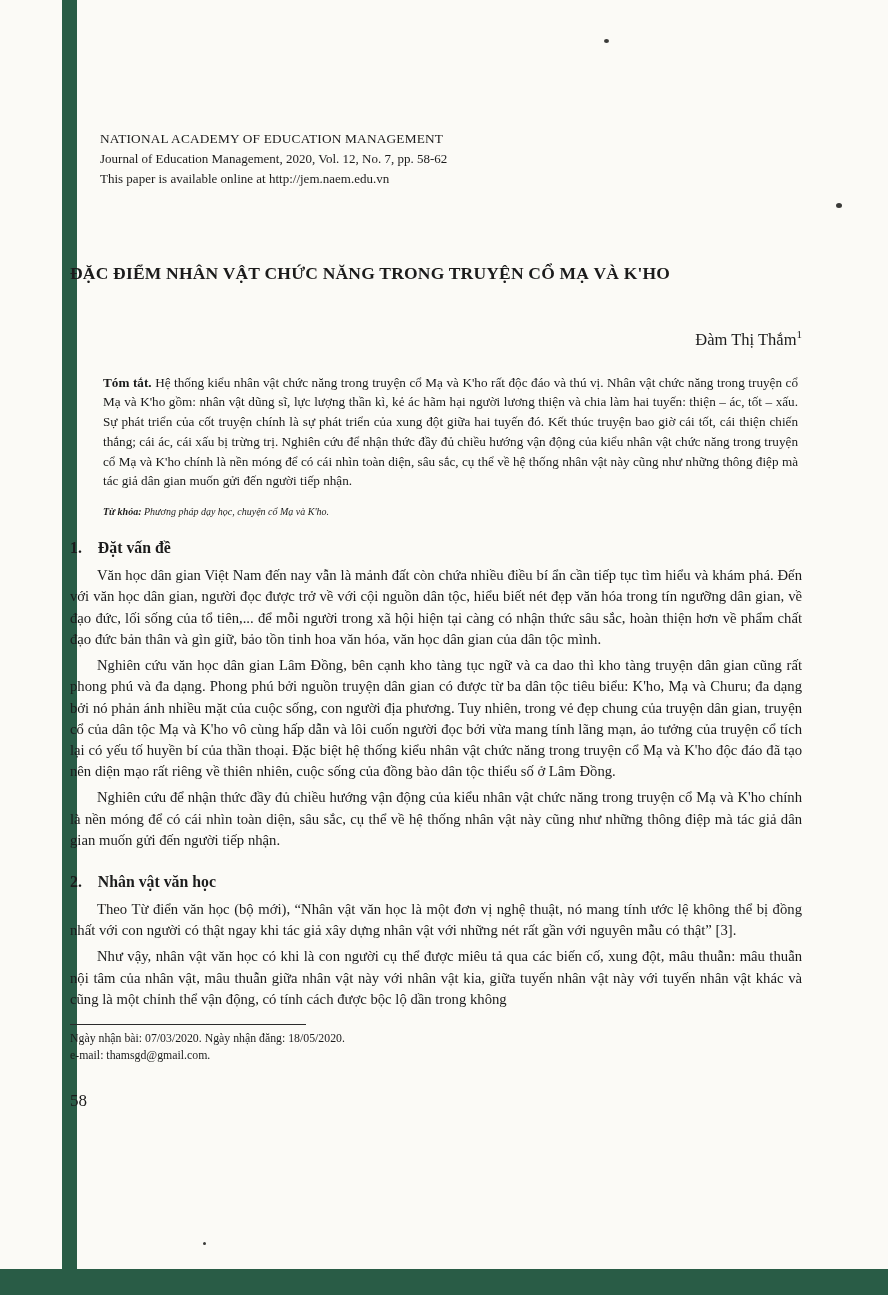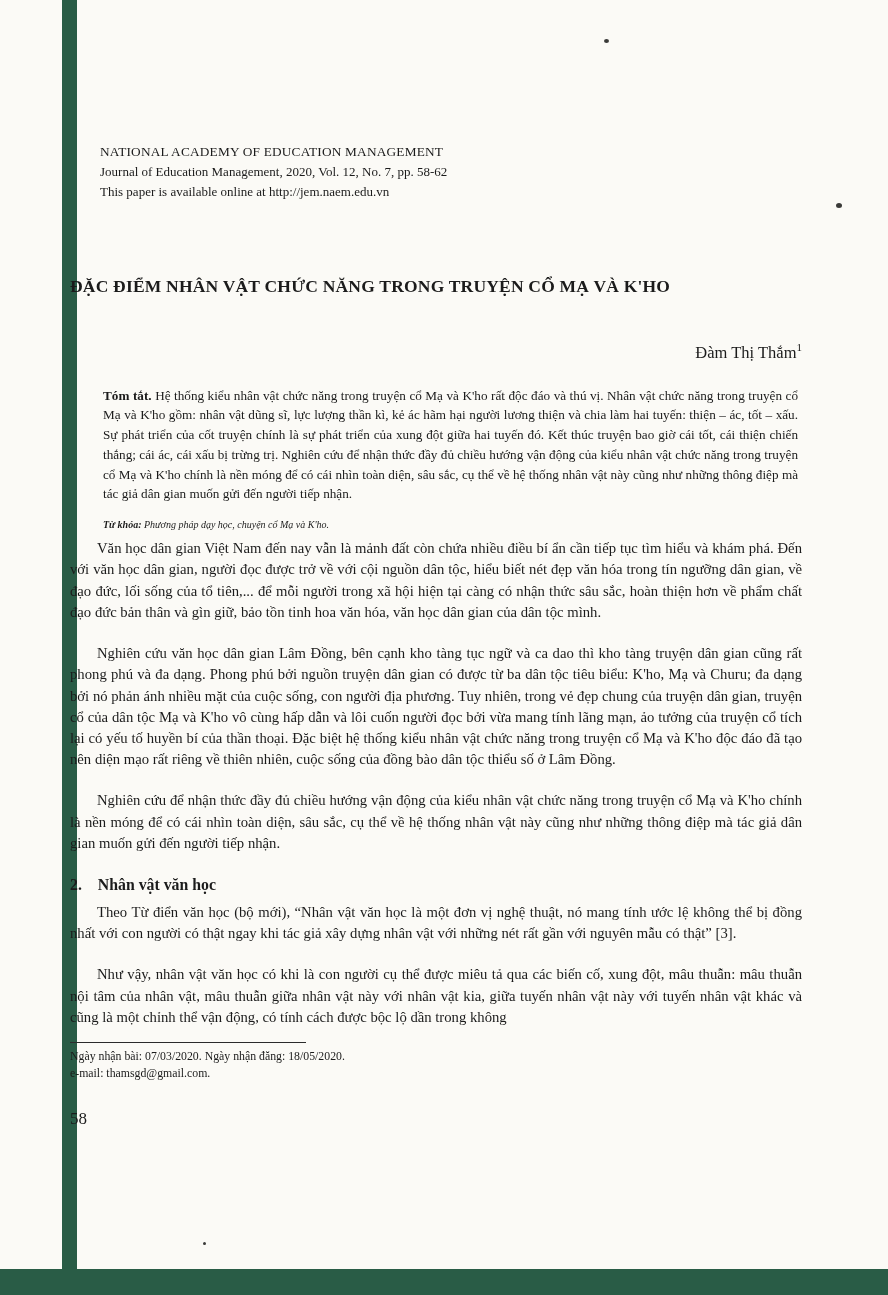--- a/index.html
+++ b/index.html
@@ -24,21 +24,21 @@
     position: absolute; left: 0; bottom: 0;
     width: 888px; height: 26px;
     background: #295c46;
   }
   .speck { position: absolute; background: #3a3a38; border-radius: 50%; }
   .speck.s1 { left: 604px; top: 39px; width: 5px; height: 4px; }
   .speck.s2 { left: 836px; top: 203px; width: 6px; height: 5px; }
   .speck.s3 { left: 203px; top: 1242px; width: 3px; height: 3px; }
 
   .content {
-    position: absolute; left: 70px; top: 13px;
+    position: absolute; left: 70px; top: 0;
     width: 732px;
   }
   .journal-header {
     padding-top: 129px; padding-left: 30px;
     font-size: 13px; line-height: 20px;
   }
   .jh-org { font-size: 13.3px; letter-spacing: 0.2px; }
 
   h1.paper-title {
     margin-top: 74px;
@@ -66,21 +66,21 @@
   .keywords i { font-style: italic; }
   .keywords b { font-weight: bold; }
 
   h2.section-heading {
     margin-top: 22px;
     font-size: 15.8px; font-weight: bold;
   }
   h2.section-heading .sec-num { margin-right: 16px; }
 
   p.body-para {
-    margin-top: 20px;
+    margin-top: 5px;
     font-size: 14.7px; line-height: 21.2px;
     text-align: justify;
     text-indent: 27px;
   }
   p.body-para.first { margin-top: 8px; }
 
   .footnote-block {
     margin-top: 14px;
     width: 420px;
   }
@@ -118,20 +118,21 @@
     </div>
 
     <h1 class="paper-title">ĐẶC ĐIỂM NHÂN VẬT CHỨC NĂNG TRONG TRUYỆN CỔ MẠ VÀ K'HO</h1>
 
     <div class="author-line"><span>Đàm Thị Thắm</span><sup>1</sup></div>
 
     <p class="abstract"><b>Tóm tắt.</b> <span>Hệ thống kiểu nhân vật chức năng trong truyện cổ Mạ và K'ho rất độc đáo và thú vị. Nhân vật chức năng trong truyện cổ Mạ và K'ho gồm: nhân vật dũng sĩ, lực lượng thần kì, kẻ ác hãm hại người lương thiện và chia làm hai tuyến: thiện – ác, tốt – xấu. Sự phát triển của cốt truyện chính là sự phát triển của xung đột giữa hai tuyến đó. Kết thúc truyện bao giờ cái tốt, cái thiện chiến thắng; cái ác, cái xấu bị trừng trị. Nghiên cứu để nhận thức đầy đủ chiều hướng vận động của kiểu nhân vật chức năng trong truyện cổ Mạ và K'ho chính là nền móng để có cái nhìn toàn diện, sâu sắc, cụ thể về hệ thống nhân vật này cũng như những thông điệp mà tác giả dân gian muốn gửi đến người tiếp nhận.</span></p>
 
     <p class="keywords"><b><i>Từ khóa:</i></b> <i>Phương pháp dạy học, chuyện cổ Mạ và K'ho.</i></p>
 
+    <h2 class="section-heading"><span class="sec-num">1.</span><span class="sec-title">Đặt vấn đề</span></h2>
 
     <p class="body-para first">Văn học dân gian Việt Nam đến nay vẫn là mảnh đất còn chứa nhiều điều bí ẩn cần tiếp tục tìm hiểu và khám phá. Đến với văn học dân gian, người đọc được trở về với cội nguồn dân tộc, hiểu biết nét đẹp văn hóa trong tín ngưỡng dân gian, về đạo đức, lối sống của tổ tiên,... để mỗi người trong xã hội hiện tại càng có nhận thức sâu sắc, hoàn thiện hơn về phẩm chất đạo đức bản thân và gìn giữ, bảo tồn tinh hoa văn hóa, văn học dân gian của dân tộc mình.</p>
     <p class="body-para">Nghiên cứu văn học dân gian Lâm Đồng, bên cạnh kho tàng tục ngữ và ca dao thì kho tàng truyện dân gian cũng rất phong phú và đa dạng. Phong phú bởi nguồn truyện dân gian có được từ ba dân tộc tiêu biểu: K'ho, Mạ và Churu; đa dạng bởi nó phản ánh nhiều mặt của cuộc sống, con người địa phương. Tuy nhiên, trong vẻ đẹp chung của truyện dân gian, truyện cổ của dân tộc Mạ và K'ho vô cùng hấp dẫn và lôi cuốn người đọc bởi vừa mang tính lãng mạn, ảo tưởng của truyện cổ tích lại có yếu tố huyền bí của thần thoại. Đặc biệt hệ thống kiểu nhân vật chức năng trong truyện cổ Mạ và K'ho độc đáo đã tạo nên diện mạo rất riêng về thiên nhiên, cuộc sống của đồng bào dân tộc thiểu số ở Lâm Đồng.</p>
     <p class="body-para">Nghiên cứu để nhận thức đầy đủ chiều hướng vận động của kiểu nhân vật chức năng trong truyện cổ Mạ và K'ho chính là nền móng để có cái nhìn toàn diện, sâu sắc, cụ thể về hệ thống nhân vật này cũng như những thông điệp mà tác giả dân gian muốn gửi đến người tiếp nhận.</p>
 
     <h2 class="section-heading"><span class="sec-num">2.</span><span class="sec-title">Nhân vật văn học</span></h2>
 
     <p class="body-para first">Theo Từ điển văn học (bộ mới), “Nhân vật văn học là một đơn vị nghệ thuật, nó mang tính ước lệ không thể bị đồng nhất với con người có thật ngay khi tác giả xây dựng nhân vật với những nét rất gần với nguyên mẫu có thật” [3].</p>
     <p class="body-para">Như vậy, nhân vật văn học có khi là con người cụ thể được miêu tả qua các biến cố, xung đột, mâu thuẫn: mâu thuẫn nội tâm của nhân vật, mâu thuẫn giữa nhân vật này với nhân vật kia, giữa tuyến nhân vật này với tuyến nhân vật khác và cũng là một chỉnh thể vận động, có tính cách được bộc lộ dần trong không</p>
 

